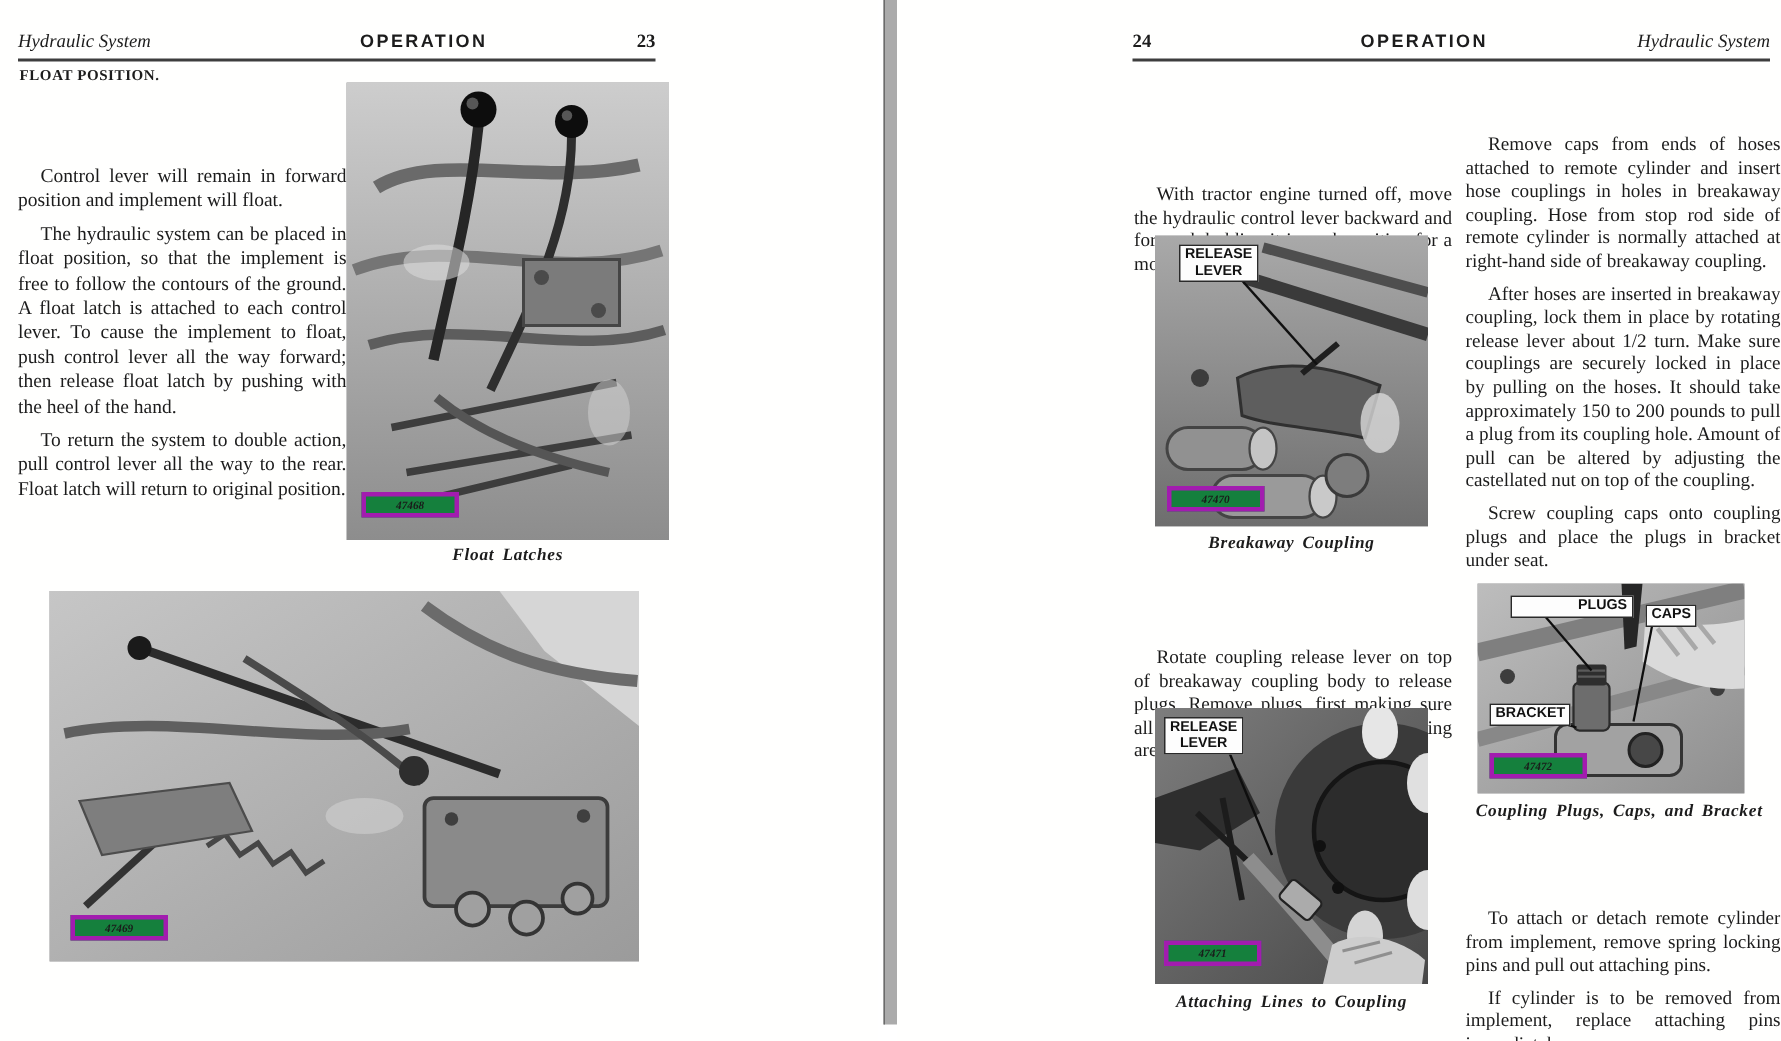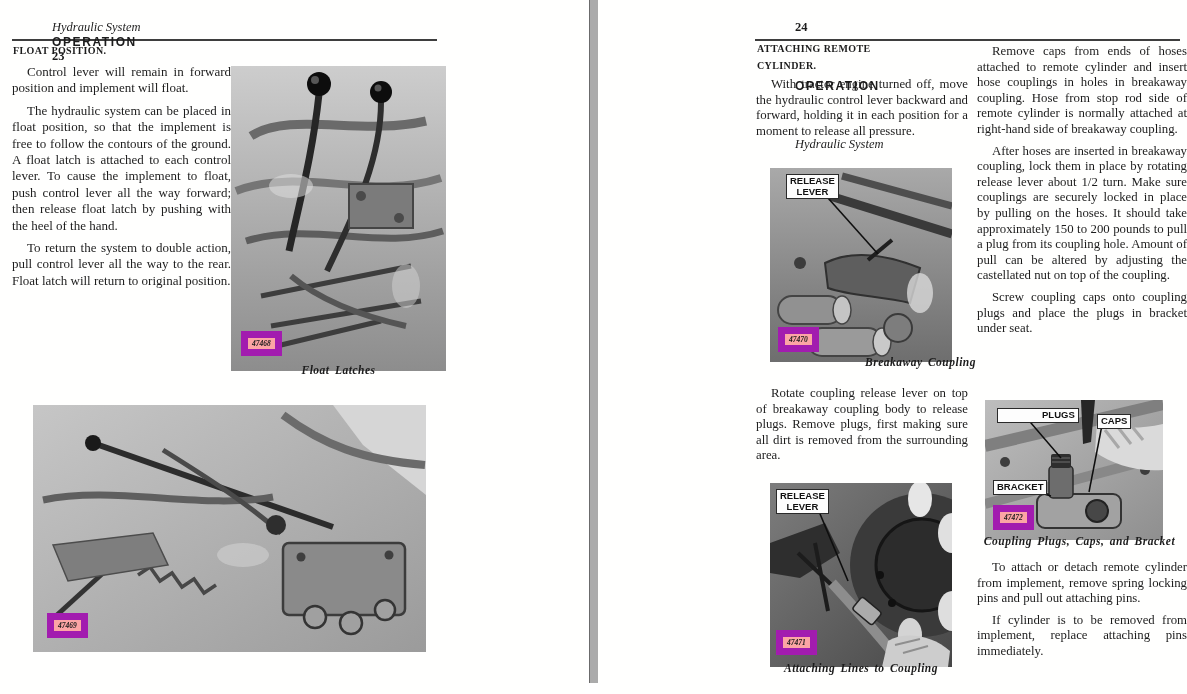--- a/index.html
+++ b/index.html
@@ -5,35 +5,35 @@
   html,body{margin:0;padding:0;background:#ffffff;}
   .sheet{position:relative;width:1187px;height:694px;background:#ffffff;overflow:hidden;
          font-family:"Liberation Serif", serif;color:#1c1c1c;}
   .page{position:absolute;top:0;bottom:0;background:#fffffe;}
   .page-left{left:0;width:585px;}
   .page-right{left:598px;width:589px;}
   .gutter{position:absolute;left:589px;top:0;width:8px;height:683px;background:#ababab;
           border-left:1px solid #6b6b6b;border-right:1px solid #7d7d7d;}
 
   .pg-header{position:absolute;top:20px;height:16px;display:flex;justify-content:space-between;
-             align-items:baseline;border-bottom:2px solid #3e3e3e;padding-bottom:3px;flex-direction:column;}
+             align-items:baseline;border-bottom:2px solid #3e3e3e;padding-bottom:3px;}
   .hdr-italic{font-style:italic;font-size:12.5px;}
   .hdr-center{font-size:12px;font-weight:bold;letter-spacing:1.6px;font-family:"Liberation Sans",sans-serif;margin-left:40px;}
   .hdr-num{font-weight:bold;font-size:12.5px;}
 
   .section-title{position:absolute;font-weight:bold;font-size:10px;letter-spacing:.4px;line-height:16.5px;}
 
-  .body-col{position:absolute;font-size:13px;line-height:16.4px;text-align:justify;}
+  .body-col{position:absolute;font-size:13px;line-height:16.4px;text-align:justify;margin-top:45px;}
   .body-col p{margin:0 0 6px 0;text-indent:15px;}
   .page-right .body-col{font-size:12.8px;line-height:15.6px;}
 
-  .photo{position:absolute;overflow:hidden;background:#9a9a9a;margin-top:11px;}
+  .photo{position:absolute;overflow:hidden;background:#9a9a9a;}
   .photo svg{display:block;}
-  .photo-tag{position:absolute;background:#fca5a5;color:#1a1a1a;font-style:italic;font-weight:bold;
-             font-size:7.5px;line-height:9px;padding:1px 4px;border:7px solid #a21caf;}
+  .photo-tag{position:absolute;background:#15803d;color:#1a1a1a;font-style:italic;font-weight:bold;
+             font-size:7.5px;line-height:9px;padding:1px 20px;border:3px solid #a21caf;}
   .photo-label{position:absolute;background:#fdfdfd;color:#111;text-align:center;
                font-family:"Liberation Sans",sans-serif;font-weight:bold;font-size:9.5px;line-height:10.5px;
                padding:1px 3px;border:1px solid #2a2a2a;}
   .caption{position:absolute;text-align:center;font-weight:bold;font-style:italic;font-size:11.5px;
            letter-spacing:.5px;word-spacing:2px;}
 </style>
 </head>
 <body>
 
 <div class="sheet">
@@ -118,24 +118,20 @@
   <div class="gutter"></div>
 
   <div class="page page-right">
 
     <div class="pg-header" style="left:157px;width:425px;gap:44px;">
       <span class="hdr-num">24</span>
       <span class="hdr-center">OPERATION</span>
       <span class="hdr-italic">Hydraulic System</span>
     </div>
 
-    <div class="section-title" style="left:159px;top:41px;">
-      <div>ATTACHING REMOTE</div>
-      <div>CYLINDER.</div>
-    </div>
 
     <div class="body-col" style="left:158px;top:77px;width:212px;">
       <p>With tractor engine turned off, move the hydraulic control lever backward and forward, holding it in each position for a moment to release all pressure.</p>
     </div>
 
     <div class="photo" style="left:172px;top:157px;width:182px;height:194px;">
       <svg width="182" height="194" viewBox="0 0 182 194">
         <defs>
           <linearGradient id="g3" x1="0" y1="0" x2="0" y2="1">
             <stop offset="0" stop-color="#a9a9a9"></stop>
@@ -155,21 +151,21 @@
         <ellipse cx="150" cy="125" rx="13" ry="20" fill="#d9d9d9" opacity=".8"></ellipse>
         <circle cx="128" cy="160" r="14" fill="#7d7d7d" stroke="#3a3a3a" stroke-width="2"></circle>
         <circle cx="30" cy="95" r="6" fill="#3c3c3c"></circle>
       </svg>
       <div class="photo-label" style="left:16px;top:6px;">
         <div>RELEASE</div>
         <div>LEVER</div>
       </div>
       <span class="photo-tag" style="left:8px;bottom:10px;">47470</span>
     </div>
-    <div class="caption" style="left:176px;top:356px;width:202px;text-align:right;">Breakaway Coupling</div>
+    <div class="caption" style="left:162px;top:356px;width:202px;">Breakaway Coupling</div>
 
     <div class="body-col" style="left:158px;top:386px;width:212px;">
       <p>Rotate coupling release lever on top of breakaway coupling body to release plugs. Remove plugs, first making sure all dirt is removed from the surrounding area.</p>
     </div>
 
     <div class="photo" style="left:172px;top:472px;width:182px;height:184px;">
       <svg width="182" height="184" viewBox="0 0 182 184">
         <defs>
           <linearGradient id="g4" x1="0" y1="0" x2="1" y2="1">
             <stop offset="0" stop-color="#7d7d7d"></stop>
@@ -225,21 +221,21 @@
         <path d="M120,30 L134,48 M132,26 L146,44 M145,24 L158,40" stroke="#a8a8a8" stroke-width="3"></path>
         <rect x="52" y="94" width="84" height="34" rx="8" fill="#a2a2a2" stroke="#333" stroke-width="2"></rect>
         <circle cx="112" cy="111" r="11" fill="#474747" stroke="#222" stroke-width="2"></circle>
         <rect x="64" y="66" width="24" height="32" rx="4" fill="#6d6d6d" stroke="#2b2b2b" stroke-width="1.5"></rect>
         <rect x="66" y="54" width="20" height="14" rx="2" fill="#2e2e2e"></rect>
         <path d="M67,58 h18 M67,62 h18" stroke="#5a5a5a" stroke-width="1.5"></path>
         <line x1="40" y1="16" x2="76" y2="58" stroke="#0e0e0e" stroke-width="1.5"></line>
         <line x1="118" y1="20" x2="104" y2="92" stroke="#0e0e0e" stroke-width="1.5"></line>
         <line x1="52" y1="92" x2="66" y2="96" stroke="#0e0e0e" stroke-width="1.5"></line>
       </svg>
-      <div class="photo-label" style="left:12px;top:8px;padding-left:44px;">PLUGS</div>
+      <div class="photo-label" style="left:22px;top:8px;padding-left:44px;">PLUGS</div>
       <div class="photo-label" style="left:112px;top:14px;">CAPS</div>
       <div class="photo-label" style="left:8px;top:80px;">BRACKET</div>
       <span class="photo-tag" style="left:8px;bottom:10px;">47472</span>
     </div>
     <div class="caption" style="left:374px;top:535px;width:215px;">Coupling Plugs, Caps, and Bracket</div>
 
     <div class="body-col" style="left:379px;top:560px;width:210px;">
       <p>To attach or detach remote cylinder from implement, remove spring locking pins and pull out attaching pins.</p>
       <p>If cylinder is to be removed from implement, replace attaching pins immediately.</p>
     </div>

